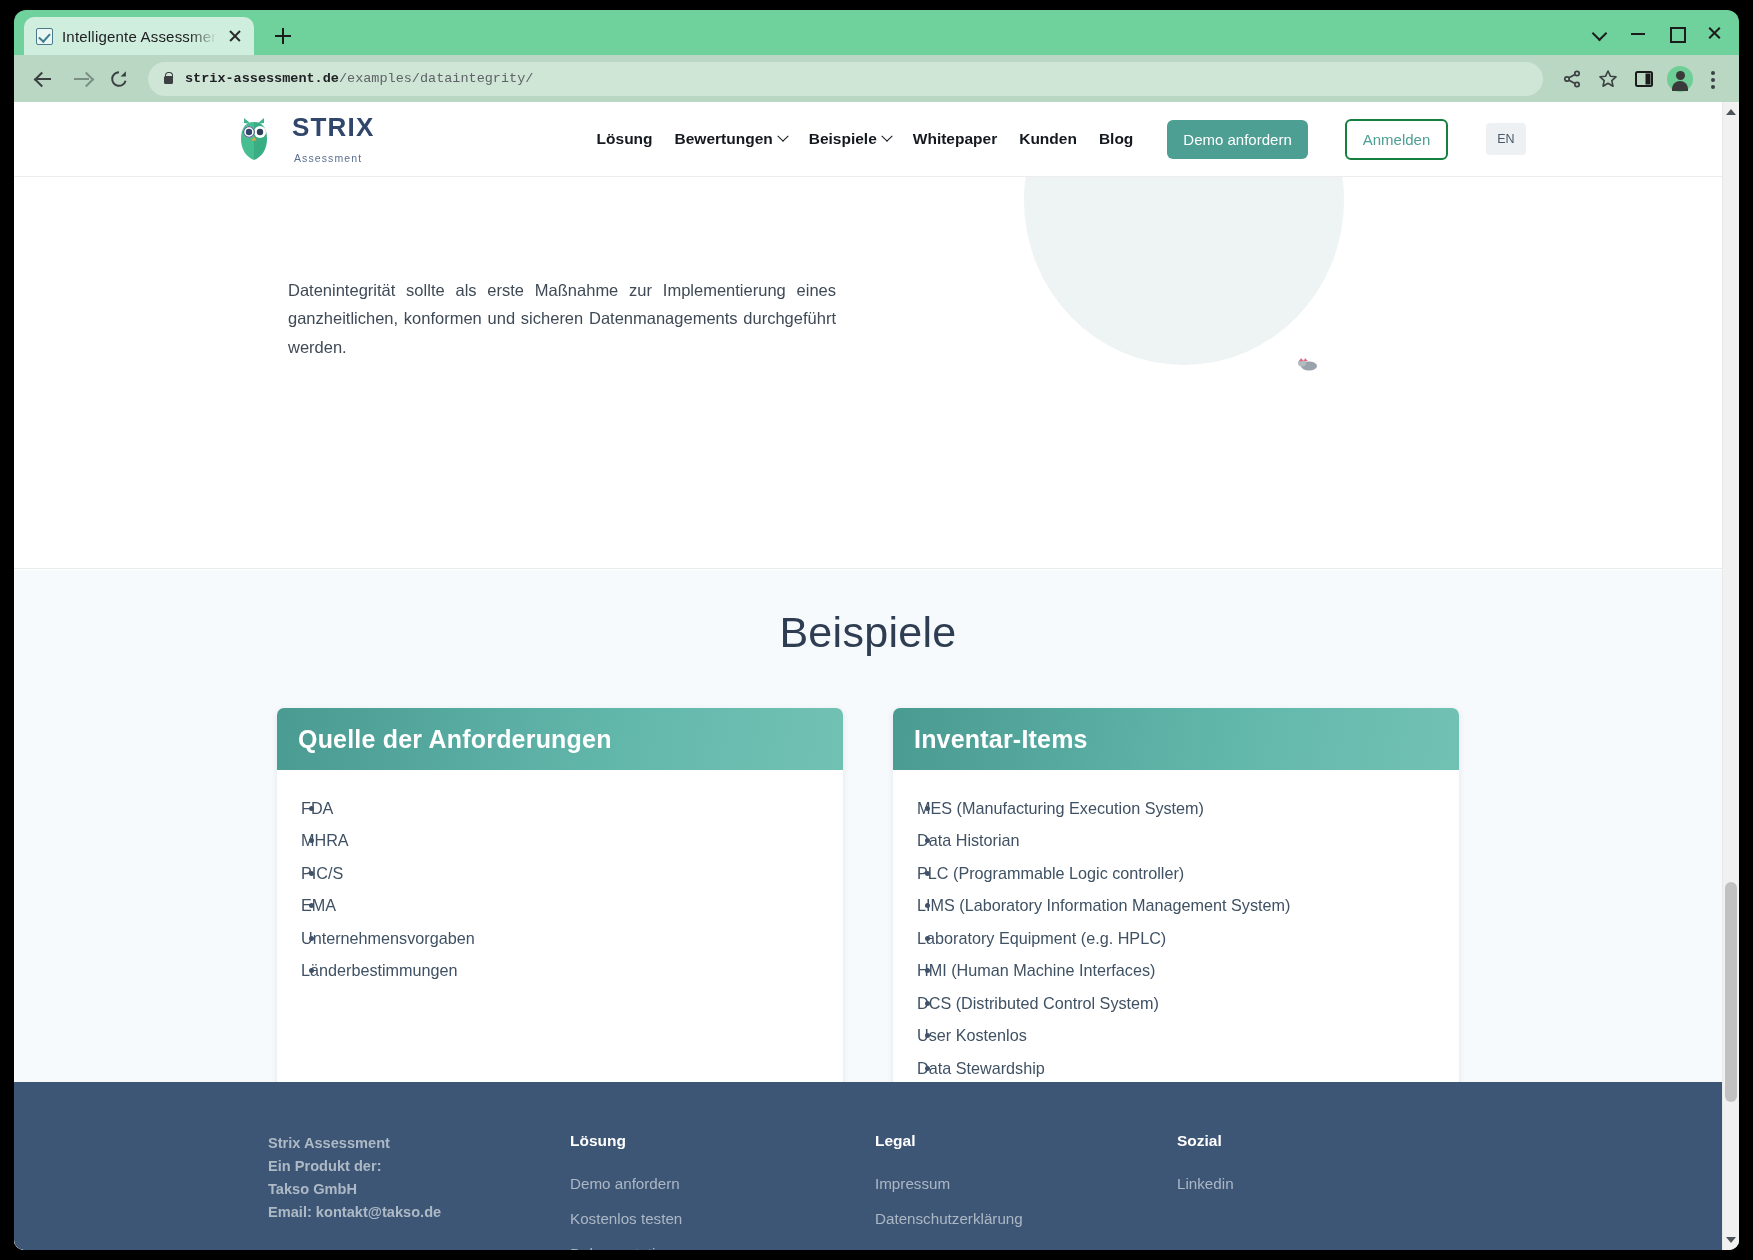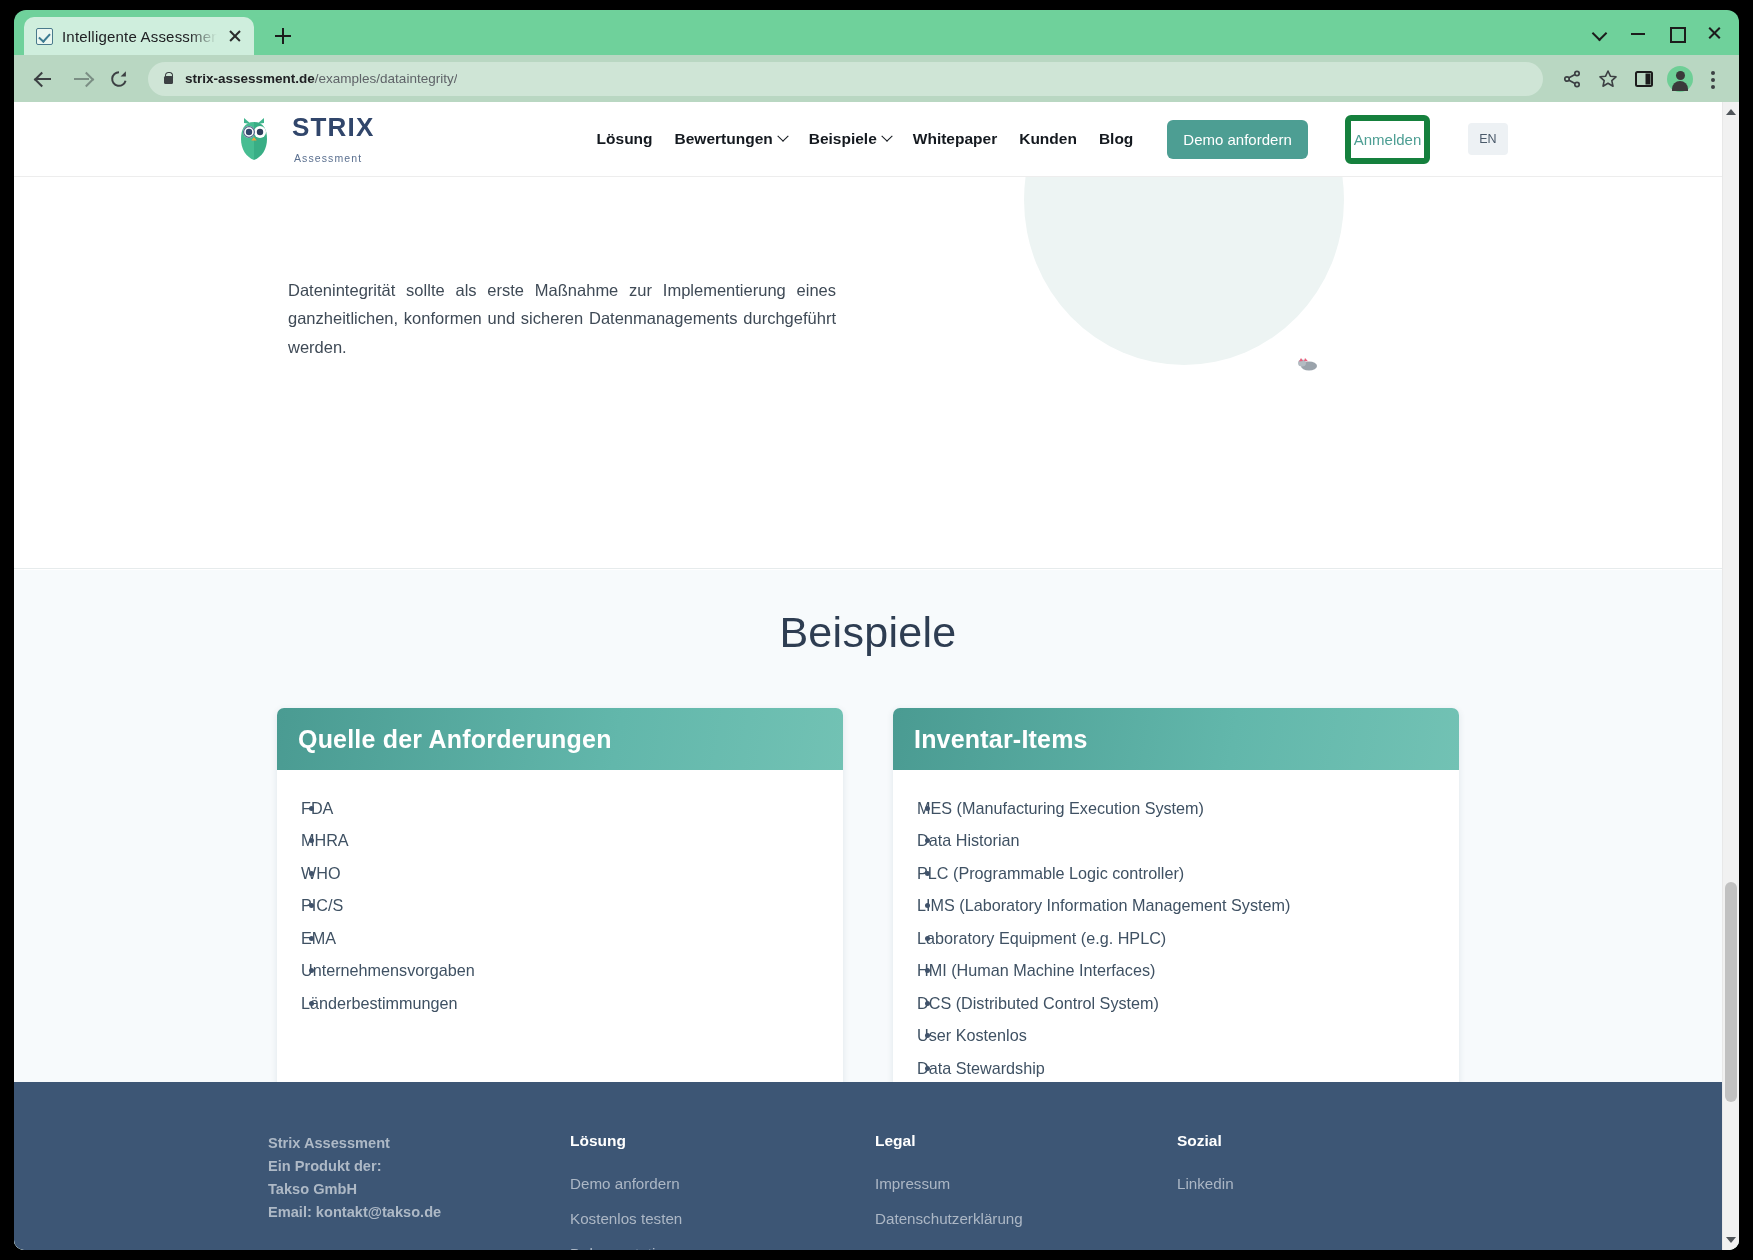--- a/index.html
+++ b/index.html
@@ -148,20 +148,21 @@
   .omnibox {
     flex: 1 1 auto;
     height: 34px;
     background: #cfe5d6;
     border-radius: 17px;
     display: flex; align-items: center;
     padding: 0 14px;
     margin: 0 8px;
     gap: 11px;
     min-width: 0;
+    font-family: Liberation Mono, monospace;
   }
   .lock { width: 12px; height: 15px; position: relative; flex: 0 0 12px; }
   .lock::before {
     content:""; position:absolute; left:1.5px; top:5px;
     width:9px; height:8px; background:#3c4043; border-radius:1.5px;
   }
   .lock::after {
     content:""; position:absolute; left:3.2px; top:0.5px;
     width:6px; height:7px; border:1.8px solid #3c4043;
     border-bottom:none; border-radius:3.5px 3.5px 0 0;
@@ -249,23 +250,23 @@
   .btn-demo {
     margin-left: 12px;
     background: #4d9e93; color: #fff;
     font-size: 15px;
     padding: 11px 16px;
     border-radius: 6px;
     white-space: nowrap;
   }
   .btn-login {
     margin-left: 15px;
-    border: 6px solid #15803d; color: #4d9e93;
+    border: 2px solid #15803d; color: #4d9e93;
     font-size: 15px;
-    padding: 10px 3px;
+    padding: 10px 16px;
     border-radius: 6px;
     background: #fff;
     white-space: nowrap;
   }
   .btn-lang {
     margin-left: 16px;
     background: #edf1f4; color: #4a5a6a;
     font-size: 12.5px;
     padding: 9px 11px;
     border-radius: 4px;
@@ -558,21 +559,20 @@
         <div class="cards">
 
           <div class="card">
             <div class="card-head">
               <span class="card-head-title">Quelle der Anforderungen</span>
             </div>
             <div class="card-body">
               <ul>
                 <li>FDA</li>
                 <li>MHRA</li>
-                <li>WHO</li>
                 <li>PIC/S</li>
                 <li>EMA</li>
                 <li>Unternehmensvorgaben</li>
                 <li>Länderbestimmungen</li>
               </ul>
             </div>
           </div>
 
           <div class="card">
             <div class="card-head">

